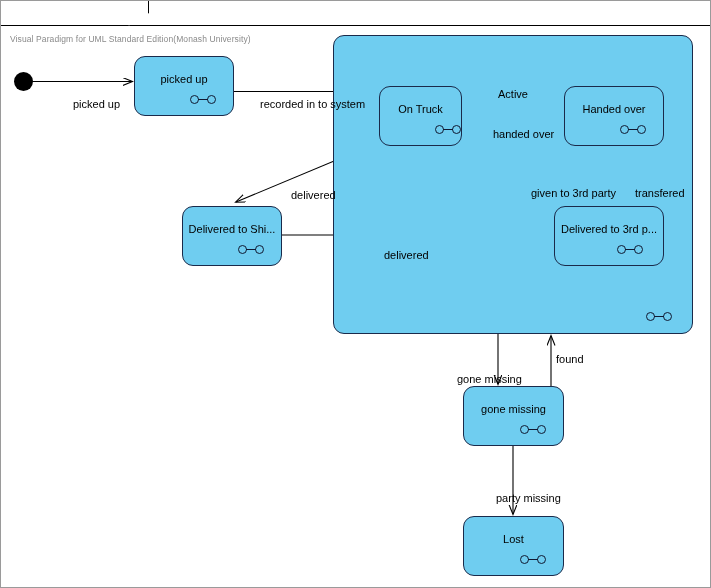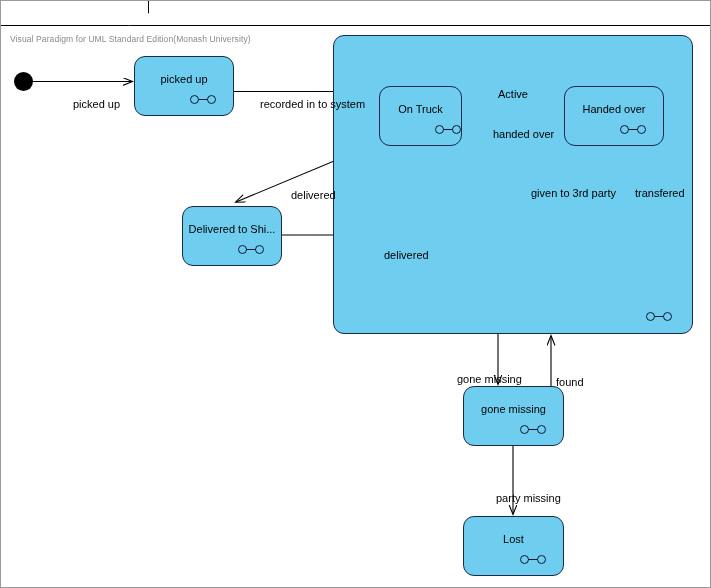--- a/index.html
+++ b/index.html
@@ -207,20 +207,28 @@
 
   <div class="state" style="left:563px; top:85px; width:100px; height:60px;">
     <div class="state-label sub-state-label">Handed over</div>
     <div class="sub-icon" style="left:55px; bottom:11px;">
       <span class="o left"></span>
         <span class="bar"></span>
         <span class="o right"></span>
     </div>
   </div>
 
+  <div class="state" style="left:553px; top:205px; width:110px; height:60px;">
+    <div class="state-label sub-state-label">Delivered to 3rd p...</div>
+    <div class="sub-icon" style="left:62px; bottom:11px;">
+      <span class="o left"></span>
+        <span class="bar"></span>
+        <span class="o right"></span>
+    </div>
+  </div>
 
   <div class="state" style="left:133px; top:205px; width:100px; height:60px;margin-left:48px;">
     <div class="state-label sub-state-label">Delivered to Shi...</div>
     <div class="sub-icon" style="left:55px; bottom:11px;">
       <span class="o left"></span>
         <span class="bar"></span>
         <span class="o right"></span>
     </div>
   </div>
 
@@ -243,16 +251,16 @@
   </div>
 
   <div class="edge-label" style="left:72px;  top:97px;">picked up</div>
   <div class="edge-label" style="left:259px; top:97px;">recorded in to system</div>
   <div class="edge-label" style="left:492px; top:127px;">handed over</div>
   <div class="edge-label" style="left:530px; top:186px;">given to 3rd party</div>
   <div class="edge-label" style="left:634px; top:186px;">transfered</div>
   <div class="edge-label" style="left:290px; top:188px;">delivered</div>
   <div class="edge-label" style="left:383px; top:248px;">delivered</div>
   <div class="edge-label" style="left:456px; top:372px;">gone missing</div>
-  <div class="edge-label" style="left:555px; top:375px;">found</div>
+  <div class="edge-label" style="left:555px; top:352px;">found</div>
   <div class="edge-label" style="left:495px; top:491px;">party missing</div>
 
 </div>
 
 </body></html>

